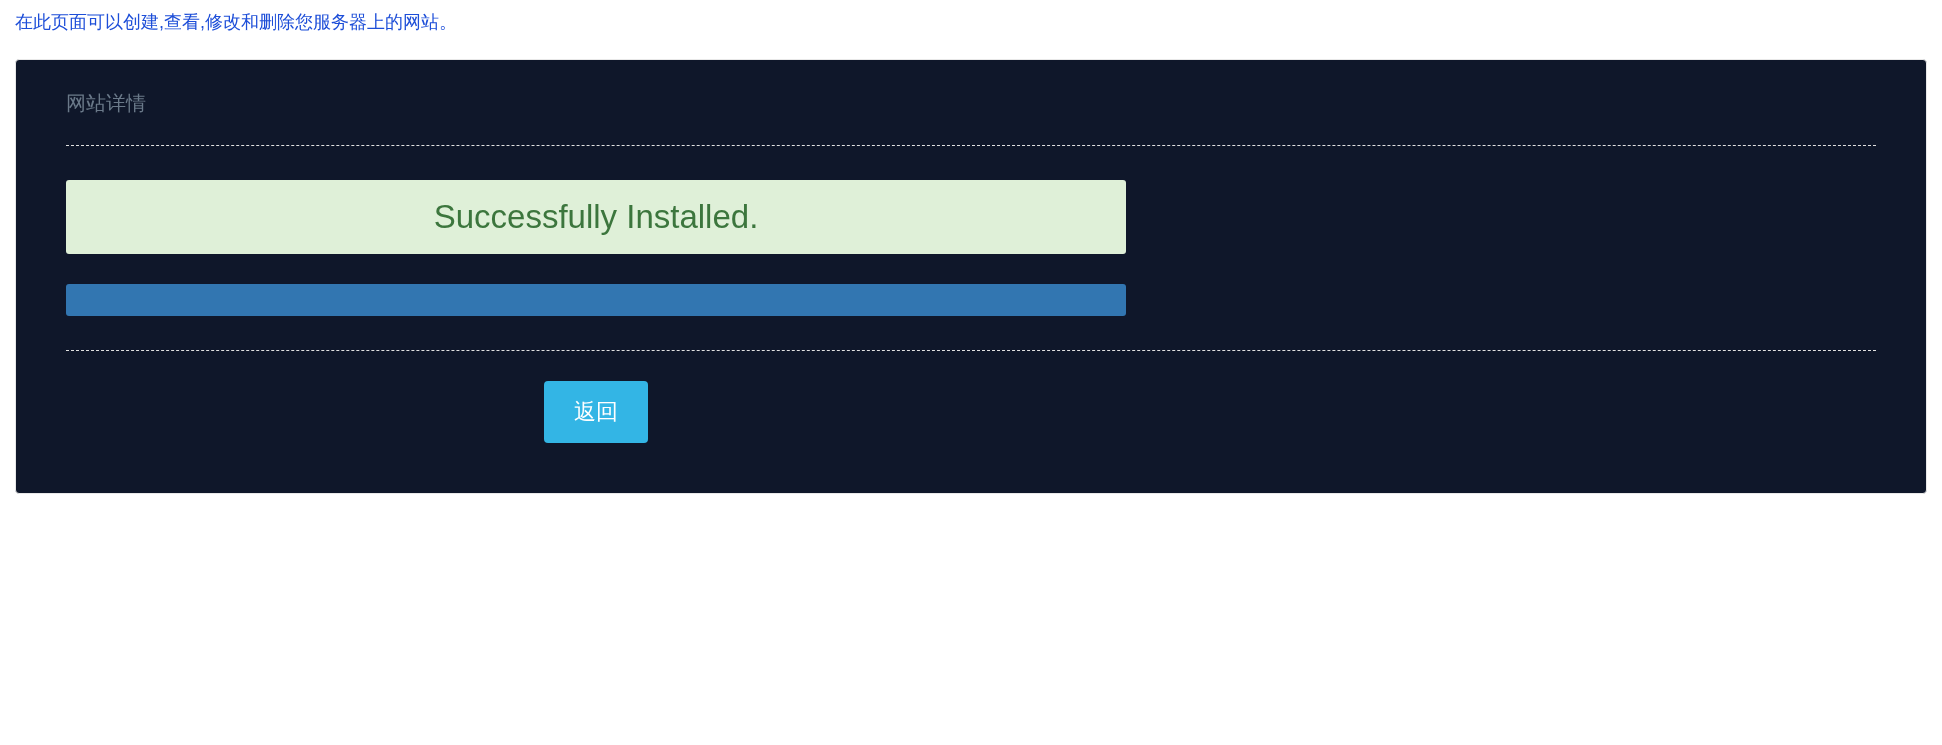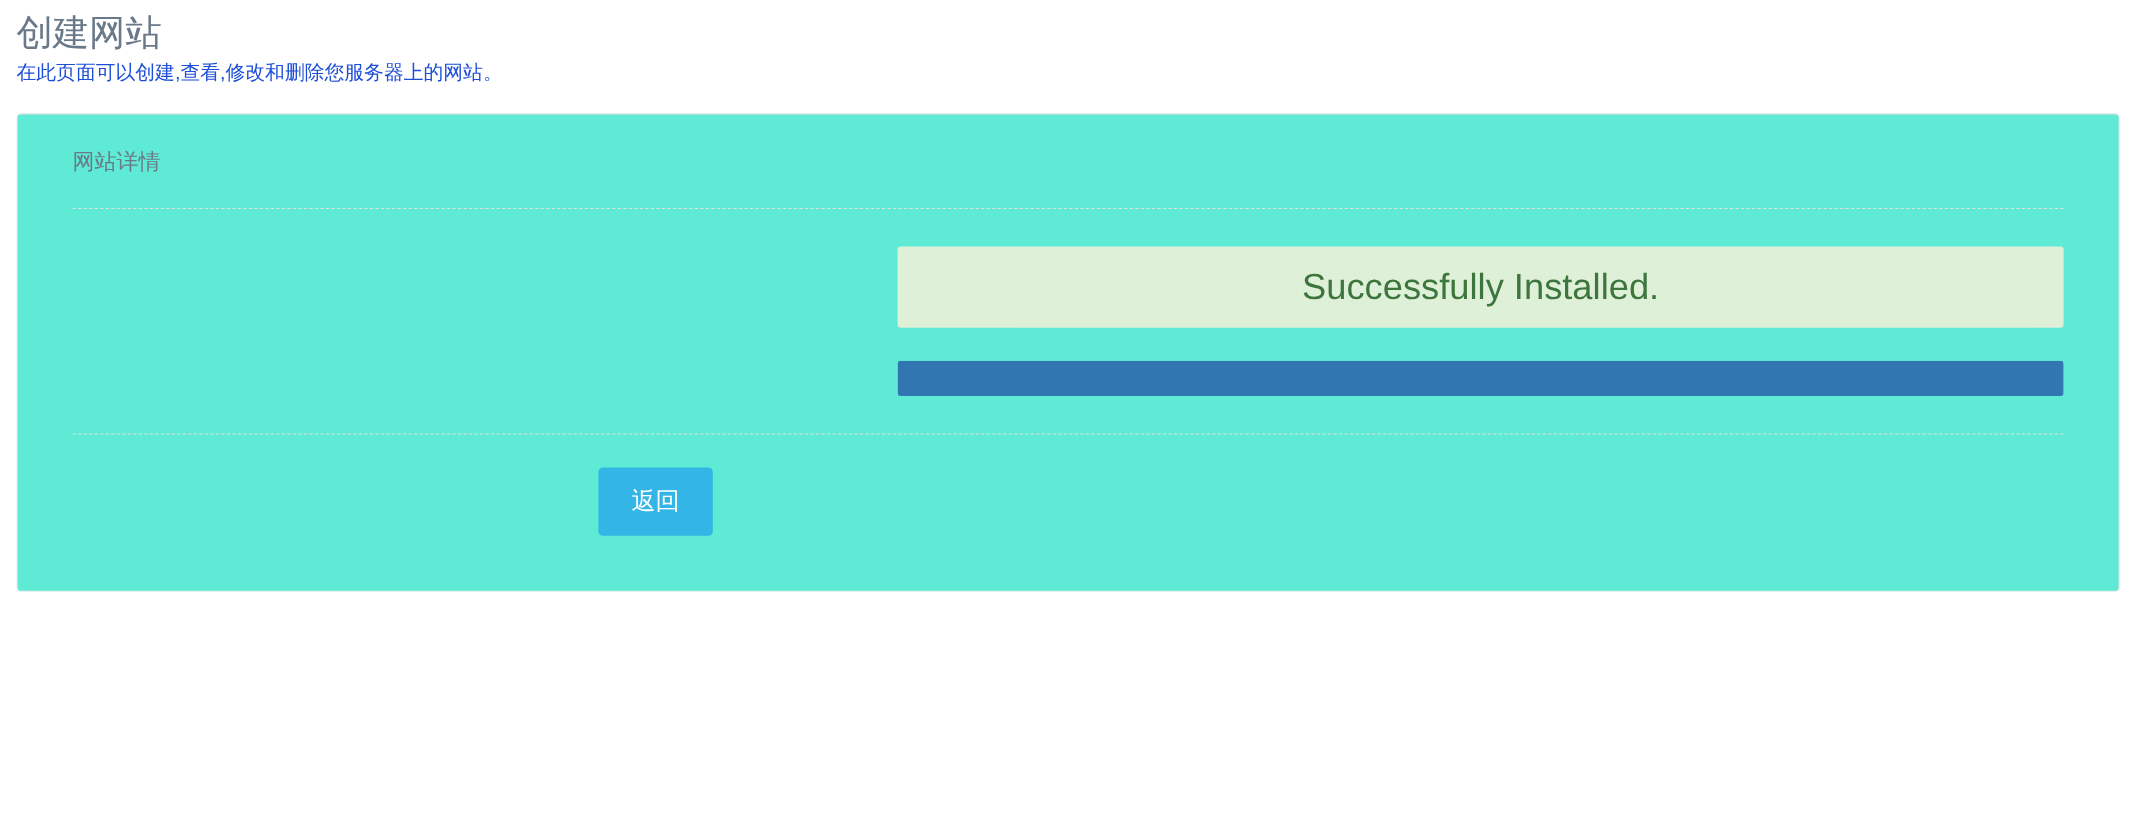--- a/index.html
+++ b/index.html
@@ -22,36 +22,36 @@
     }
     .page-subtitle {
       font-size: 18px;
       color: #1d4ed8;
       font-weight: 300;
     }
     .panel {
       border: 1px solid #e8e8e8;
       border-radius: 4px;
       padding: 30px 50px 50px 50px;
-      background: #5eead4;
+      background: #0f172a;
     }
     .section-title {
       font-size: 20px;
       color: #6a7989;
       font-weight: 300;
       padding-bottom: 28px;
     }
     .divider {
       border: none;
       border-top: 1px dashed #e0e0e0;
       margin: 0;
     }
     .content-area {
       display: flex;
-      justify-content: flex-end;
+      justify-content: flex-start;
       padding: 34px 0;
     }
     .content-inner {
       width: 1060px;
       max-width: 100%;
     }
     .alert-success-big {
       background: #dff0d8;
       color: #3c763d;
       padding: 18px 20px;
@@ -97,21 +97,20 @@
       padding: 16px 30px;
       cursor: pointer;
       font-family: inherit;
       text-align: right;
     }
   </style>
 </head>
 <body>
 
 <div class="page-header">
-  <h1 class="page-title">创建网站</h1>
   <div class="page-subtitle">在此页面可以创建,查看,修改和删除您服务器上的网站。</div>
 </div>
 
 <div class="panel">
   <div class="section-title">网站详情</div>
   <hr class="divider">
 
   <div class="content-area">
     <div class="content-inner">
       <div class="alert-success-big">Successfully Installed.</div>

